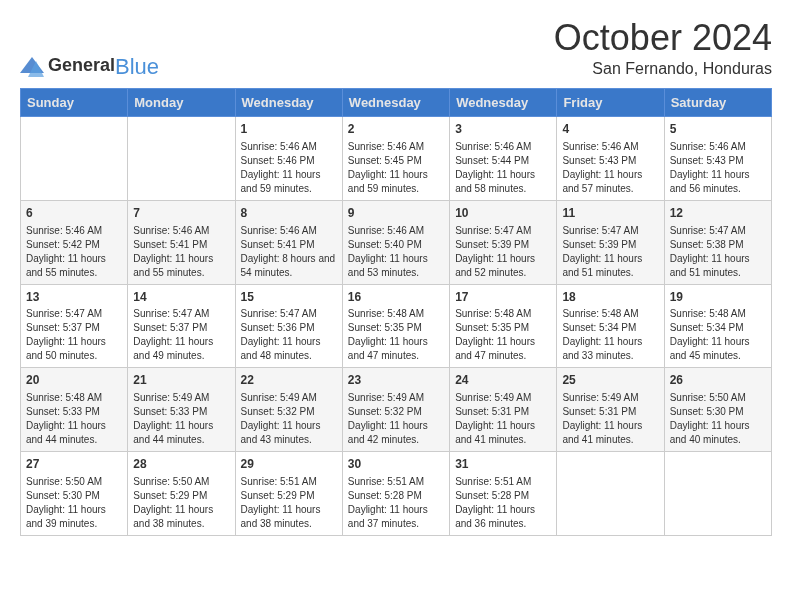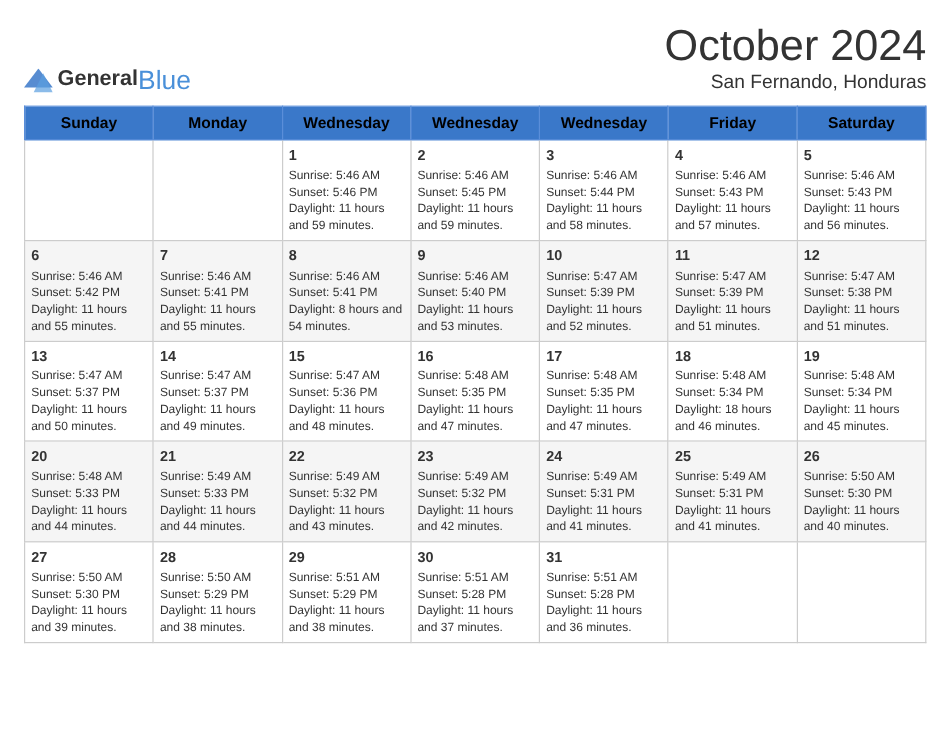--- a/index.html
+++ b/index.html
@@ -51,25 +51,25 @@
       color: #333;
       margin-top: 4px;
     }
     .calendar {
       width: 100%;
       border-collapse: collapse;
       border: 1px solid #ccc;
     }
     .calendar th {
       background: #3a78c9;
-      color: #000000;
+      color: #e5e5e5;
       font-size: 13px;
       font-weight: bold;
       padding: 6px 6px;
-      text-align: center;
+      text-align: left;
       border: 1px solid #5a8ed9;
     }
     .calendar td {
       width: 107px;
       vertical-align: top;
       padding: 4px 5px;
       border: 1px solid #ccc;
       background: #fff;
       font-size: 10px;
       line-height: 1.4;
@@ -234,21 +234,21 @@
         <td>
           <span class="day-num">17</span>
           <div class="day-detail">Sunrise: 5:48 AM</div>
           <div class="day-detail">Sunset: 5:35 PM</div>
           <div class="day-detail">Daylight: 11 hours and 47 minutes.</div>
         </td>
         <td>
           <span class="day-num">18</span>
           <div class="day-detail">Sunrise: 5:48 AM</div>
           <div class="day-detail">Sunset: 5:34 PM</div>
-          <div class="day-detail">Daylight: 18 hours and 46 minutes.</div>
+          <div class="day-detail">Daylight: 11 hours and 33 minutes.</div>
         </td>
         <td>
           <span class="day-num">19</span>
           <div class="day-detail">Sunrise: 5:48 AM</div>
           <div class="day-detail">Sunset: 5:34 PM</div>
           <div class="day-detail">Daylight: 11 hours and 45 minutes.</div>
         </td>
       </tr>
       <tr>
         <td>

